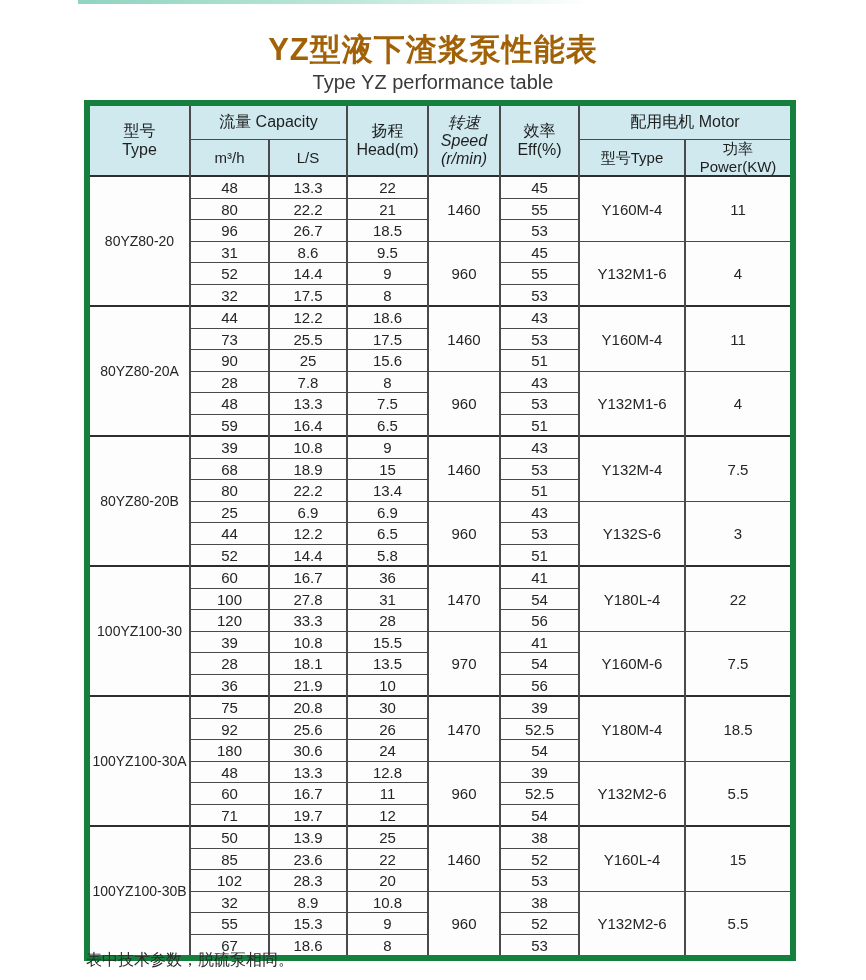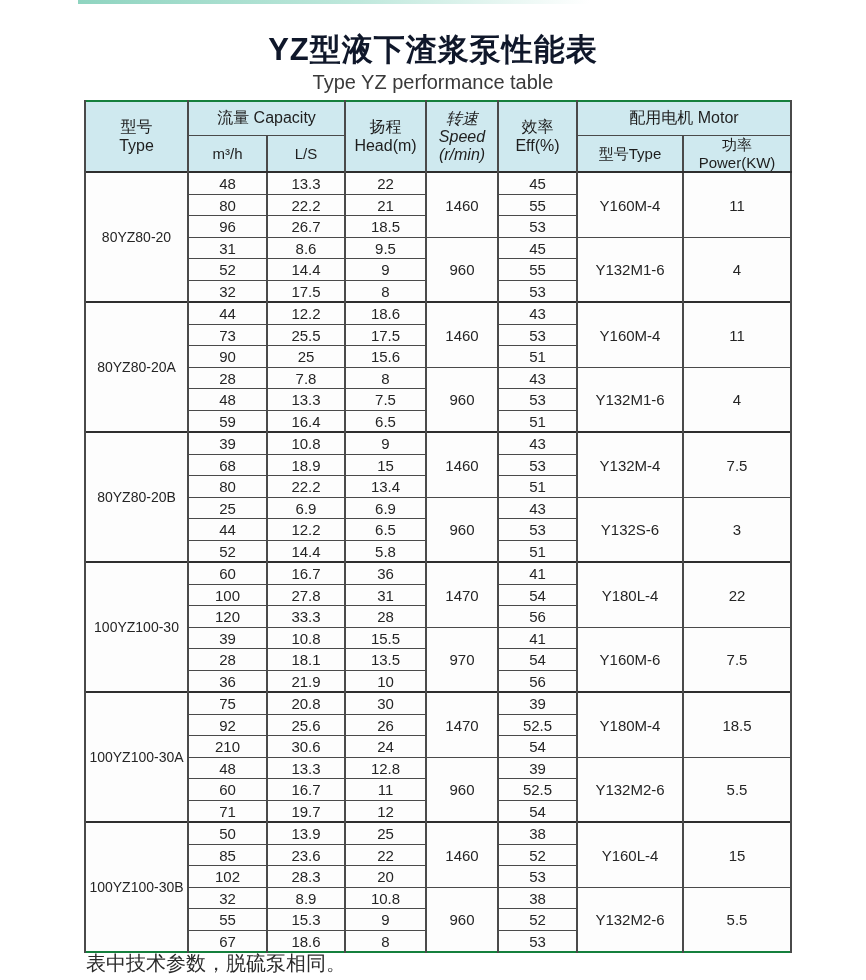--- a/index.html
+++ b/index.html
@@ -9,30 +9,30 @@
     font-family:"Liberation Sans","DejaVu Sans",sans-serif;
     color:#222;
   }
   .top-strip {
     position:absolute; left:78px; top:0; width:512px; height:4px;
     background:linear-gradient(90deg,#8fd4c0 0%,#bfe8dc 55%,rgba(255,255,255,0) 100%);
   }
   .title {
     position:absolute; top:29px; left:0; width:866px;
     text-align:center; font-size:31px; font-weight:bold;
-    letter-spacing:1px; color:#0f172a;
+    letter-spacing:1px; color:#a16207;
   }
   .subtitle {
     position:absolute; top:71px; left:0; width:866px;
     text-align:center; font-size:20px; color:#3a3a3a;
   }
   table.perf {
     position:absolute; left:84px; top:100px;
     border-collapse:collapse; table-layout:fixed;
-    border:2px solid #15803d;
+    border:6px solid #15803d;
   }
   .perf th, .perf td {
     border:1px solid #4a4a4a;
     border-left-width:2px; border-right-width:2px;
     text-align:center; vertical-align:middle; padding:0;
   }
   .perf thead th {
     background:#cfe9ef; font-weight:normal;
     font-size:16px; line-height:1.18; height:33px; color:#1e1e1e;
   }
@@ -40,21 +40,21 @@
   .perf thead th.speed-h { font-size:16px; line-height:1.12;font-style:italic; }
   .perf tbody td {
     background:#fdfdfd; font-size:15px; line-height:1; height:20.5px;
     color:#252525;
   }
   .perf tbody td.model-cell { font-size:14px;margin-left:44px; }
   .perf tbody tr.group-start td { border-top:2px solid #2e2e2e; }
   .perf thead tr.subhead th { border-bottom:2px solid #2e2e2e; }
   .footnote {
     position:absolute; left:86px; top:950px;
-    font-size:20px; color:#2b2b2b;
+    font-size:16px; color:#2b2b2b;
   }
 </style>
 </head>
 <body>
 
 <div class="top-strip"></div>
 
 <div class="title">YZ型液下渣浆泵性能表</div>
 <div class="subtitle">Type YZ performance table</div>
 
@@ -281,21 +281,21 @@
         <td rowspan="3">Y180M-4</td>
         <td rowspan="3">18.5</td>
       </tr>
       <tr>
         <td>92</td>
         <td>25.6</td>
         <td>26</td>
         <td>52.5</td>
       </tr>
       <tr>
-        <td>210</td>
+        <td>180</td>
         <td>30.6</td>
         <td>24</td>
         <td>54</td>
       </tr>
       <tr>
         <td>48</td>
         <td>13.3</td>
         <td>12.8</td>
         <td rowspan="3">960</td>
         <td>39</td>

